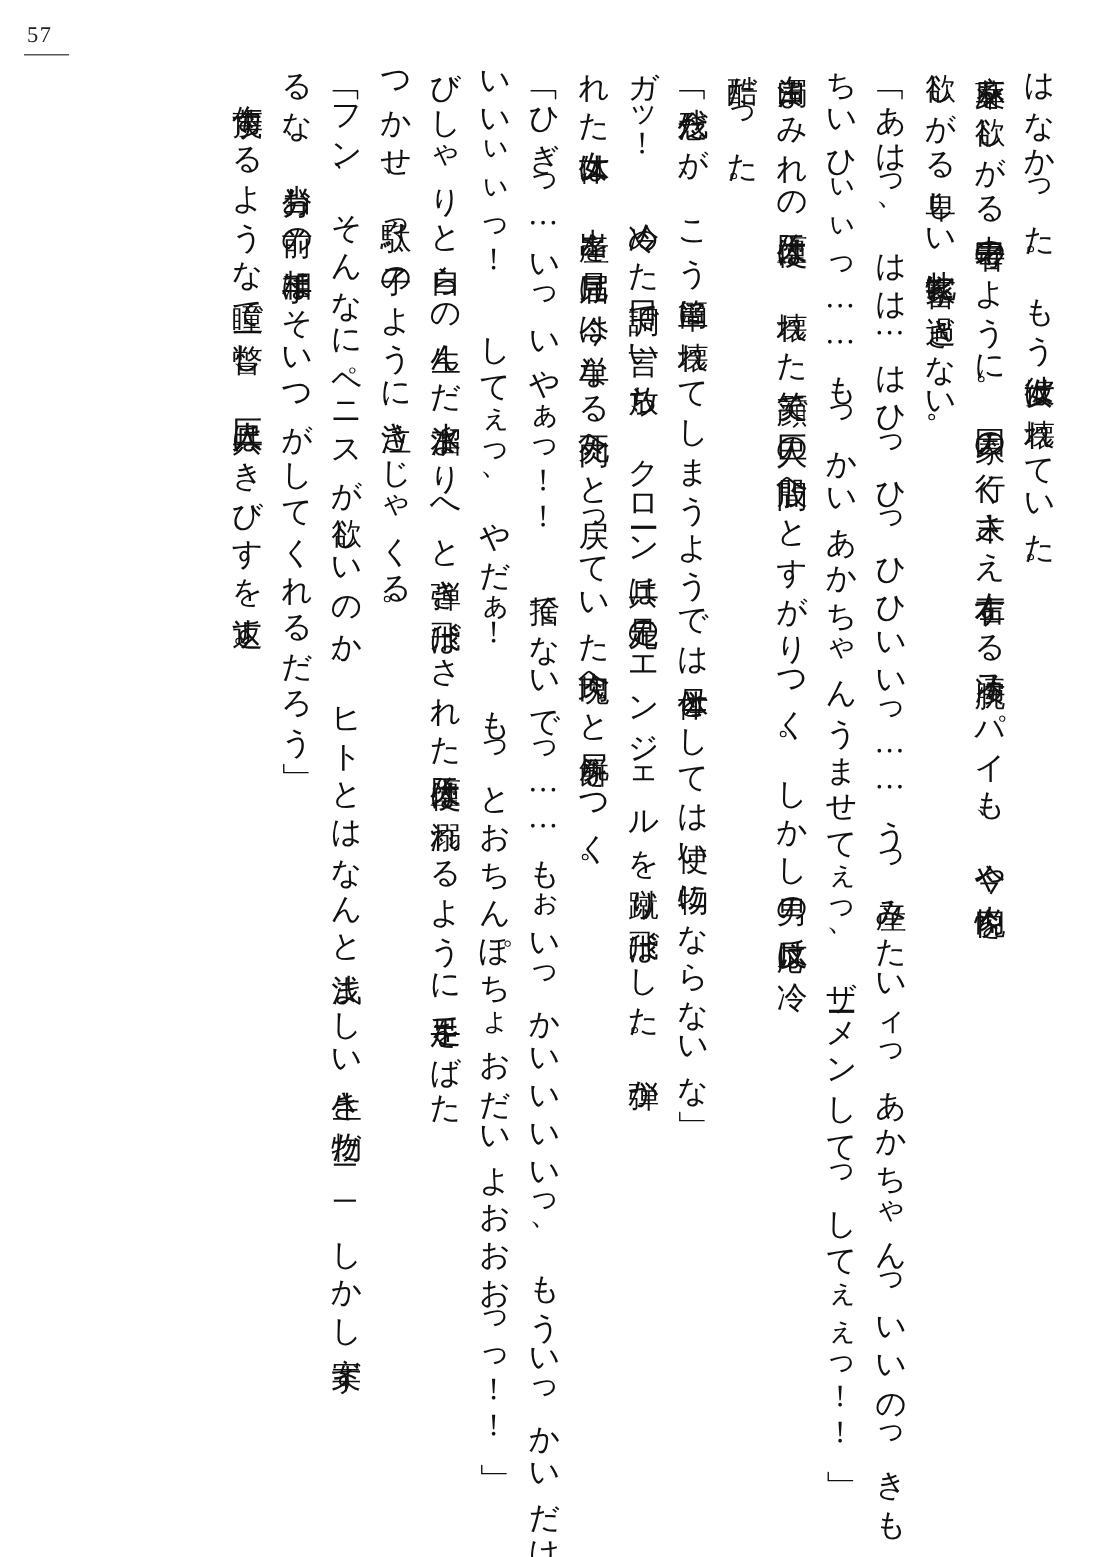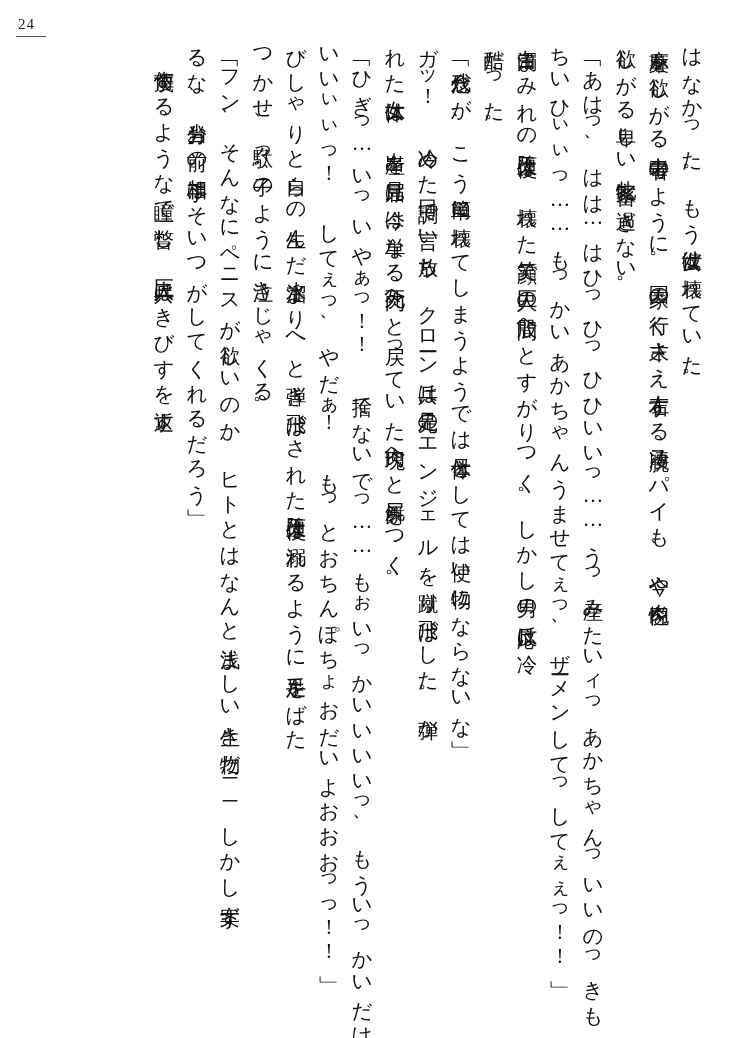--- a/index.html
+++ b/index.html
@@ -62,21 +62,21 @@
     font-family: "Liberation Serif", "DejaVu Serif", serif;
   }
   
   .col.indent1 { padding-top: 20px; height: 948px; }
 </style>
 </head>
 <body>
 
 <div id="page">
 
-  <div id="page-number">24</div>
+  <div id="page-number">57</div>
   <div id="page-number-rule"></div>
 
   <div id="text-body">
       <div class="col">はなかった。もう彼女は壊れていた。</div>
       <div class="col">麻薬を欲しがる中毒者のように。国家の行く末さえ左右する凄腕スパイも、今や肉悦を</div>
       <div class="col">欲しがる卑しい牝家畜に過ぎない。</div>
       <div class="col indent1">「あはっ、はは…はひっひっひひいいっ……うっ産みたいィっあかちゃんっいいのっきも</div>
       <div class="col">ちいひぃぃっ……もっかいあかちゃんうませてぇっ、ザーメンしてっしてぇぇっ!!」</div>
       <div class="col">白濁まみれの堕天使は、壊れた笑顔で巨人の股間へとすがりつく。しかし男の反応は冷</div>
       <div class="col">酷だった。</div>

